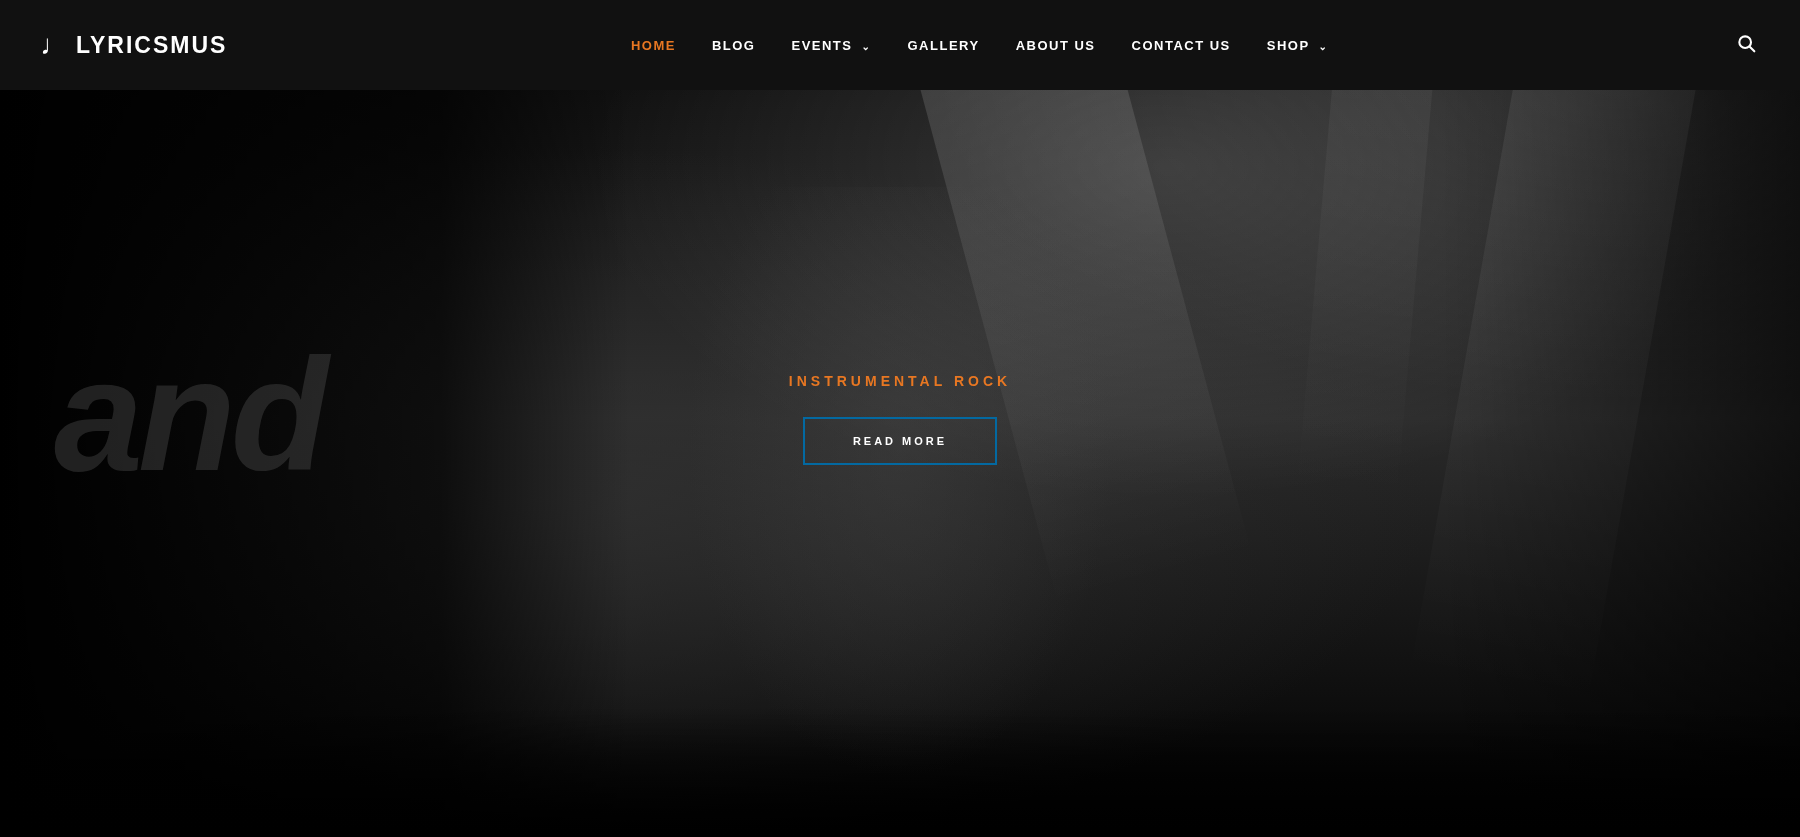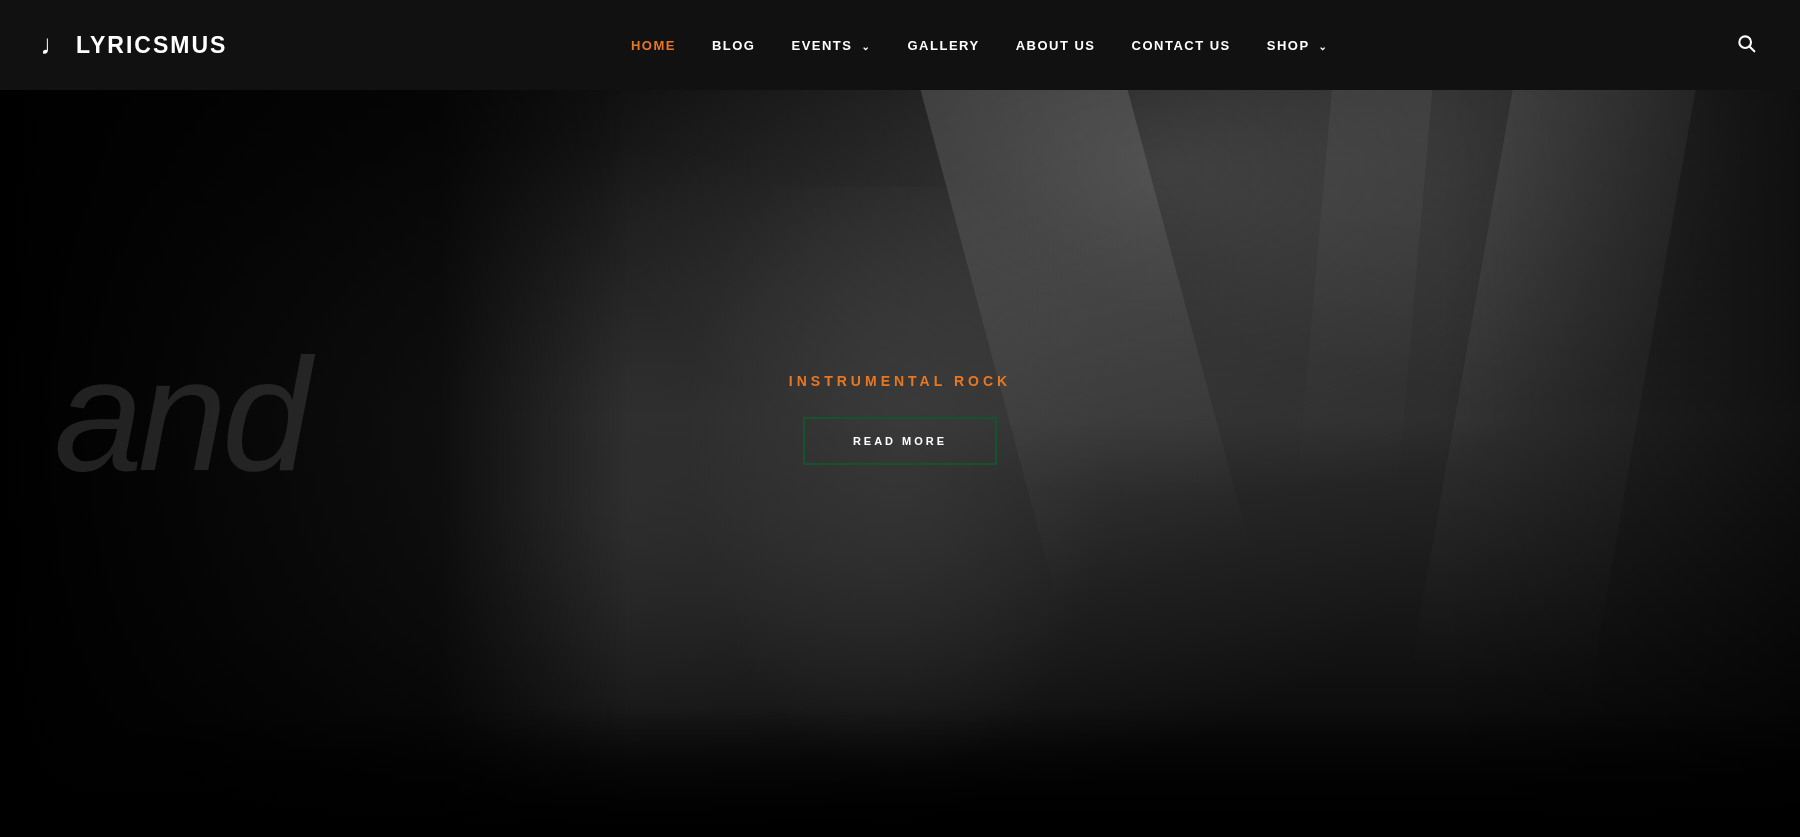--- a/index.html
+++ b/index.html
@@ -186,21 +186,21 @@
       height: 130px;
       background: linear-gradient(0deg, #000 0%, rgba(0,0,0,0.5) 60%, transparent 100%);
     }
 
     
     .band-text-overlay {
       position: absolute;
       left: 3%;
       top: 40%;
       font-size: 160px;
-      font-weight: 400;
+      font-weight: 700;
       color: rgba(80,80,80,0.4);
       font-style: italic;
       letter-spacing: -5px;
       line-height: 1;
       user-select: none;
     }
 
     .hero-content {
       position: relative;
       z-index: 10;
@@ -227,21 +227,21 @@
       text-transform: uppercase;
       line-height: 1;
       text-shadow: 2px 2px 20px rgba(0,0,0,0.8);
       margin: 8px 0;
     }
 
     .hero-btn {
       display: inline-block;
       margin-top: 12px;
       padding: 16px 48px;
-      border: 2px solid #14532d;
+      border: 2px solid #0369a1;
       color: #fff;
       font-size: 11px;
       font-weight: 700;
       letter-spacing: 3px;
       text-transform: uppercase;
       text-decoration: none;
       cursor: pointer;
       background: transparent;
       transition: background 0.2s, color 0.2s;
     }

